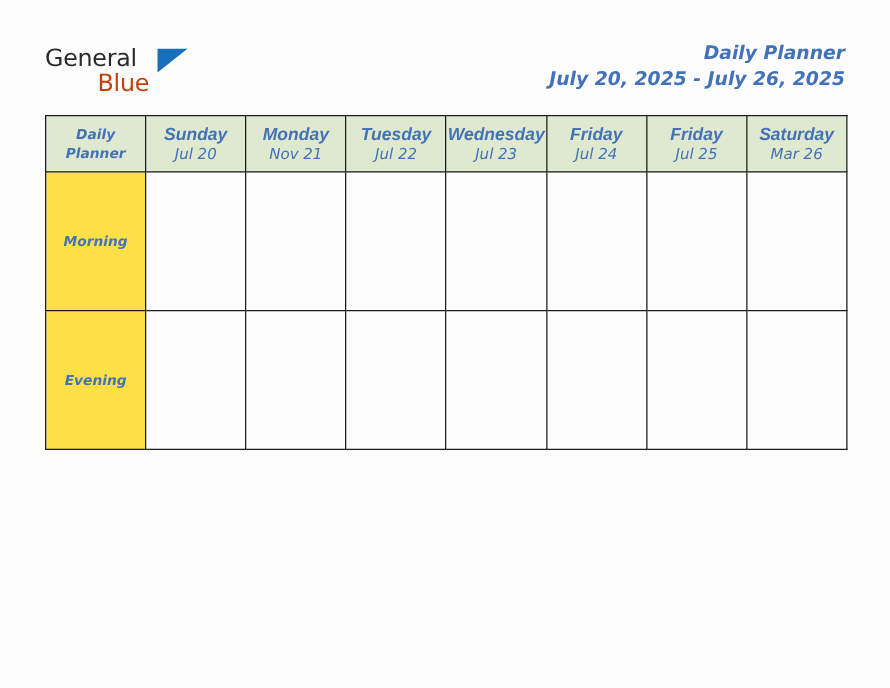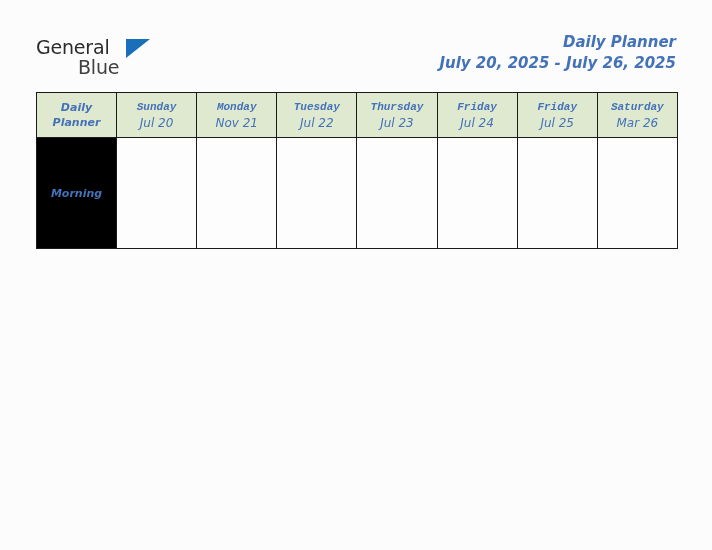--- a/index.html
+++ b/index.html
@@ -58,21 +58,21 @@
     border-left: 24px solid #1a6fba;
     border-bottom: 19px solid transparent;
   }
   .logo-blue {
     position: absolute;
     left: 42px;
     top: 20px;
     font-family: "DejaVu Sans", sans-serif;
     font-size: 19px;
     font-weight: 400;
-    color: #404040;
+    color: #c2410c;
     letter-spacing: -0.2px;
     line-height: 22px;
   }
 
   
   .title-block {
     position: absolute;
     right: 36px;
     top: 32px;
     text-align: right;
@@ -123,22 +123,22 @@
   }
   .corner-title {
     font-family: "DejaVu Sans", sans-serif;
     font-size: 11px;
     font-style: italic;
     font-weight: bold;
     color: #4472b8;
     line-height: 15px;
   }
   .day-name {
-    font-family: Liberation Mono, monospace;
-    font-size: 11px;
+    font-family: Liberation Sans, sans-serif;
+    font-size: 14px;
     font-style: italic;
     font-weight: bold;
     color: #4472b8;
     line-height: 15px;
   }
   .day-date {
     font-family: "DejaVu Sans", sans-serif;
     font-size: 12px;
     font-style: italic;
     font-weight: normal;
@@ -147,21 +147,21 @@
     margin-top: 1px;
   }
 
   
   .planner tbody td {
     background: #fdfdfd;
     height: 110px;
     vertical-align: middle;
   }
   .planner tbody td.row-label {
-    background: #000000;
+    background: #fde047;
     text-align: center;
   }
   .row-label-text {
     font-family: "DejaVu Sans", sans-serif;
     font-size: 11px;
     font-style: italic;
     font-weight: bold;
     color: #4472b8;
     line-height: 15px;
   }
@@ -209,21 +209,21 @@
         </th>
         <th>
           <div class="day-name">Monday</div>
           <div class="day-date">Nov 21</div>
         </th>
         <th>
           <div class="day-name">Tuesday</div>
           <div class="day-date">Jul 22</div>
         </th>
         <th>
-          <div class="day-name">Thursday</div>
+          <div class="day-name">Wednesday</div>
           <div class="day-date">Jul 23</div>
         </th>
         <th>
           <div class="day-name">Friday</div>
           <div class="day-date">Jul 24</div>
         </th>
         <th>
           <div class="day-name">Friday</div>
           <div class="day-date">Jul 25</div>
         </th>
@@ -239,16 +239,28 @@
           <div class="row-label-text">Morning</div>
         </td>
         <td class="slot-cell"></td>
         <td class="slot-cell"></td>
         <td class="slot-cell"></td>
         <td class="slot-cell"></td>
         <td class="slot-cell"></td>
         <td class="slot-cell"></td>
         <td class="slot-cell"></td>
       </tr>
+      <tr>
+        <td class="row-label">
+          <div class="row-label-text">Evening</div>
+        </td>
+        <td class="slot-cell"></td>
+        <td class="slot-cell"></td>
+        <td class="slot-cell"></td>
+        <td class="slot-cell"></td>
+        <td class="slot-cell"></td>
+        <td class="slot-cell"></td>
+        <td class="slot-cell"></td>
+      </tr>
     </tbody>
   </table>
 
 </div>
 
 </body></html>

